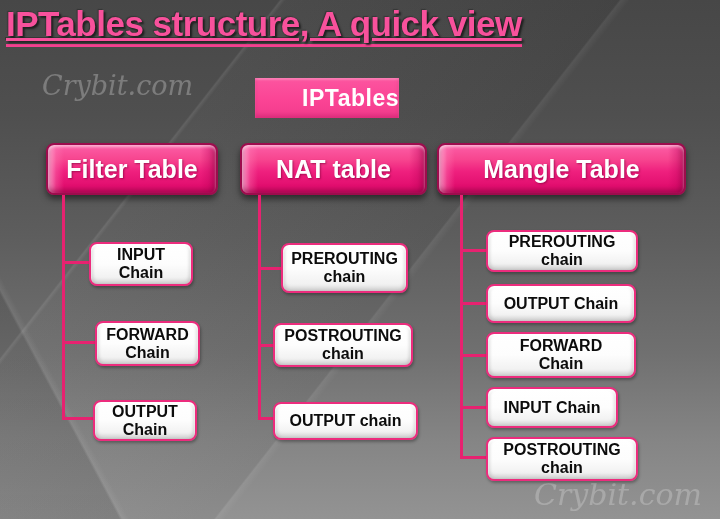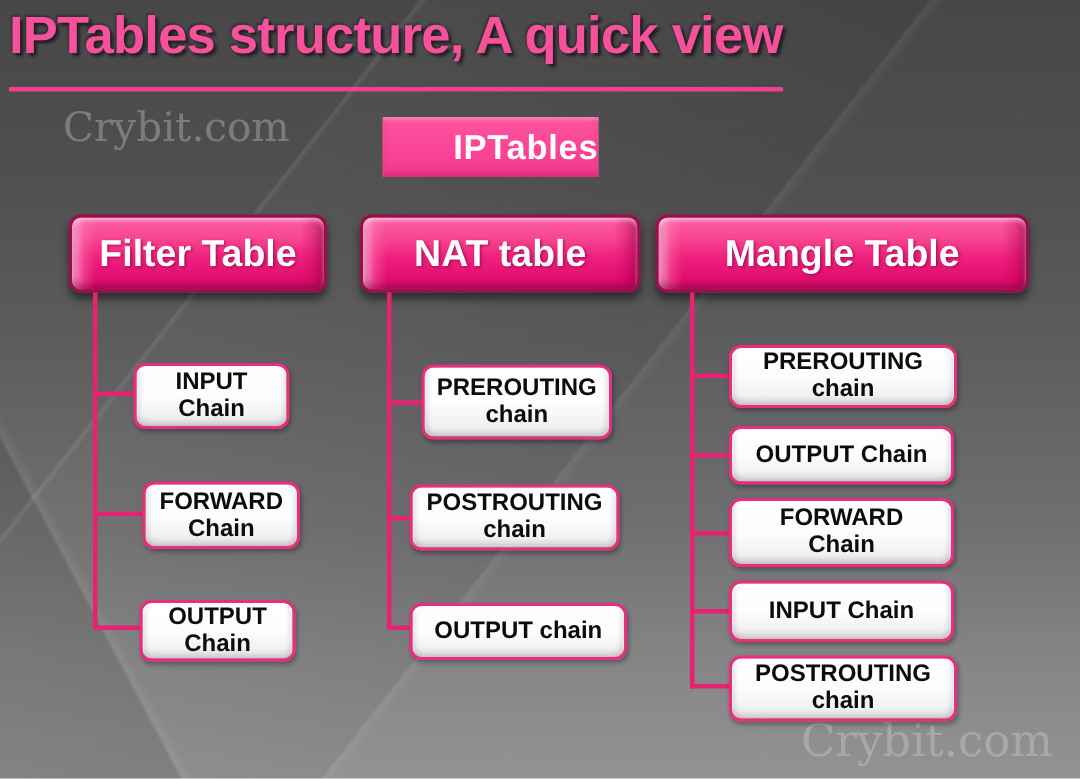--- a/index.html
+++ b/index.html
@@ -10,23 +10,23 @@
       linear-gradient(128deg, rgba(255,255,255,0.00) 24.8%, rgba(255,255,255,0.10) 25%, rgba(255,255,255,0.02) 25.4%, rgba(0,0,0,0.05) 55%, rgba(255,255,255,0.06) 55.2%, rgba(0,0,0,0.00) 56%),
       linear-gradient(62deg, rgba(0,0,0,0.10) 12%, rgba(255,255,255,0.07) 12.3%, rgba(255,255,255,0.00) 13%),
       linear-gradient(180deg, #474747 0%, #4f4f4f 22%, #5d5d5d 45%, #707070 68%, #858585 85%, #939393 100%);
   }
   .title{
     position:absolute;left:6px;top:4px;
     font-size:35px;font-weight:bold;letter-spacing:-0.5px;
     color:#f8519c;white-space:nowrap;
     text-shadow:2px 2px 2px rgba(25,25,25,0.85), -1px -1px 1px rgba(25,25,25,0.4);
   }
-  .title .ul{border-bottom:3px solid #f3418f;padding-bottom:15px;}
+  .title .ul{border-bottom:3px solid #f3418f;padding-bottom:1px;text-decoration:underline;}
   .watermark{
-    position:absolute;font-family:"DejaVu Serif",serif;
+    position:absolute;font-family:"DejaVu Serif",serif;font-style:italic;
     white-space:nowrap;pointer-events:none;
   }
   .wm-top{left:42px;top:70px;font-size:27px;color:rgba(235,235,235,0.30);}
   .wm-bottom{left:534px;top:477px;font-size:30px;color:rgba(250,250,250,0.24);}
   .root-box{
     position:absolute;left:255px;top:78px;width:144px;height:40px;
     background:linear-gradient(180deg,#fc55a0 0%, #fb4495 55%, #f23a8c 100%);
     box-shadow:inset 0 -3px 4px rgba(150,0,70,0.25), inset 0 2px 2px rgba(255,255,255,0.25);
     display:flex;align-items:center;justify-content:flex-end;
     color:#fff;font-size:23px;font-weight:bold;letter-spacing:0.5px;
@@ -129,21 +129,21 @@
     <span>PREROUTING</span>
     <span>chain</span>
   </div>
   <div class="chain-box" style="left:486px;top:284px;width:150px;height:39px;">
     <span>OUTPUT Chain</span>
   </div>
   <div class="chain-box" style="left:486px;top:332px;width:150px;height:46px;">
     <span>FORWARD</span>
     <span>Chain</span>
   </div>
-  <div class="chain-box" style="left:486px;top:387px;width:150px;height:41px;">
+  <div class="chain-box" style="left:486px;top:387px;width:132px;height:41px;">
     <span>INPUT Chain</span>
   </div>
   <div class="chain-box" style="left:486px;top:437px;width:152px;height:44px;">
     <span>POSTROUTING</span>
     <span>chain</span>
   </div>
 
 </div>
 
 </body></html>

